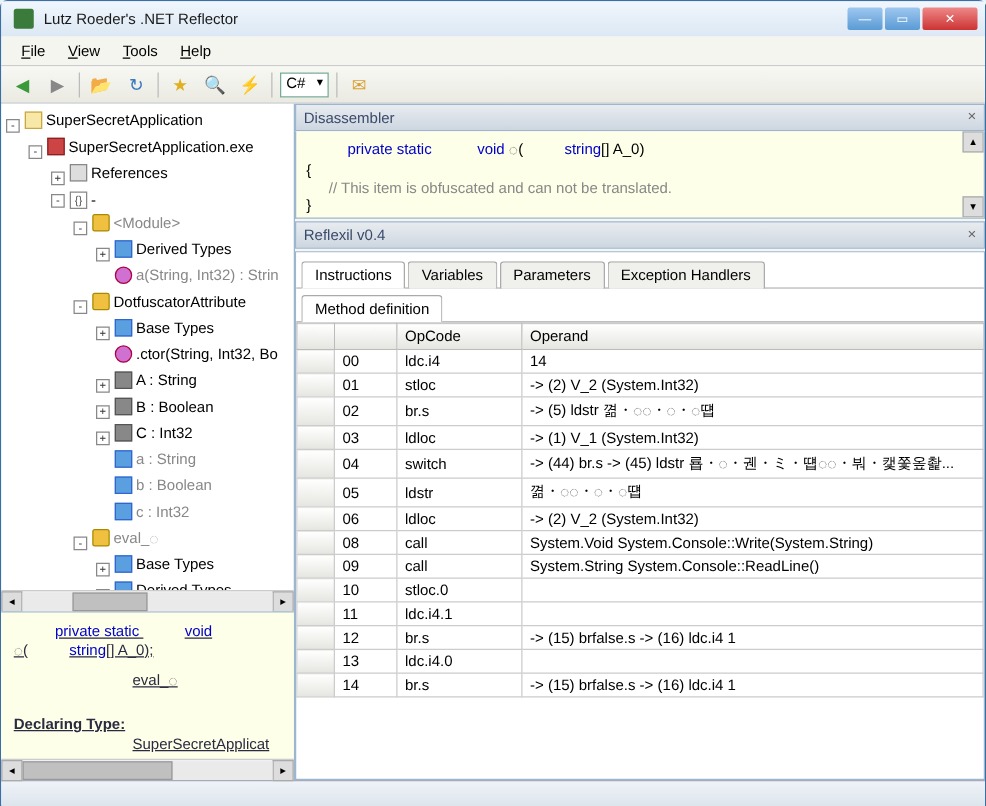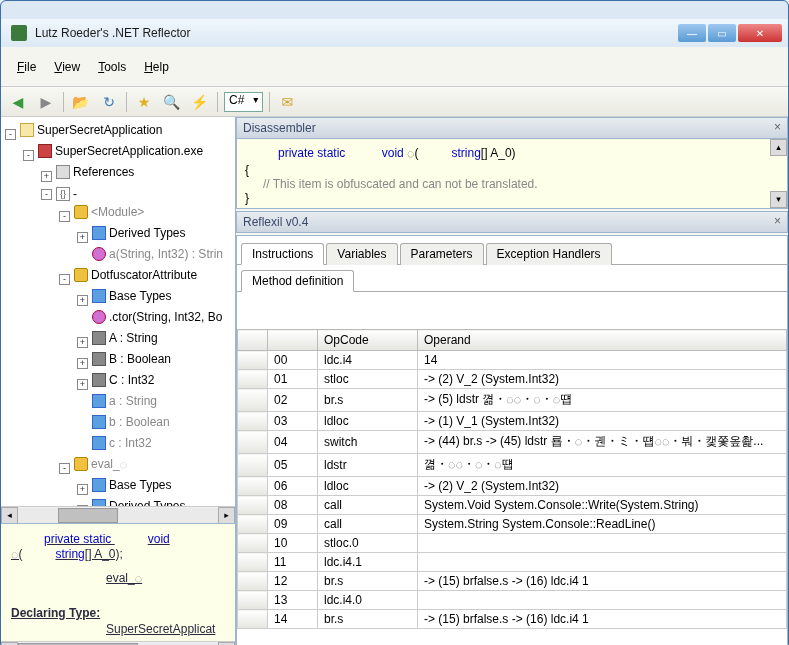--- a/index.html
+++ b/index.html
@@ -1,30 +1,30 @@
 <!DOCTYPE html>
 <html><head>
 <meta charset="utf-8">
 <style>
 * { margin: 0; padding: 0; box-sizing: border-box; font-family: "Segoe UI", Tahoma, sans-serif; font-size: 12px; }
 body { background: #e8f0f8; width: 789px; height: 645px; overflow: hidden; }
 
 
 .window { width: 789px; height: 645px; background: linear-gradient(to bottom, #dce8f4 0%, #e8f0f8 100%); border: 1px solid #3a6ea5; border-radius: 6px 6px 0 0; position: relative; }
-.titlebar { height: 28px; display: flex; align-items: center; padding: 0 4px; background: linear-gradient(to bottom, #f0f6fc, #dce8f4); margin-top: 18px; }
+.titlebar { height: 28px; display: flex; align-items: center; padding: 0 4px; background: linear-gradient(to bottom, #f0f6fc, #dce8f4); }
 .titlebar .app-icon { width: 16px; height: 16px; margin: 0 6px; background: #3a7a3a; border-radius: 2px; }
 .titlebar .title { flex: 1; color: #1a1a1a; padding-left: 2px; }
 .win-btns { display: flex; gap: 2px; margin-right: 2px; }
 .win-btn { width: 28px; height: 18px; border-radius: 2px; display: flex; align-items: center; justify-content: center; color: #fff; font-size: 10px; cursor: default; }
 .win-btn.min { background: linear-gradient(to bottom, #9ec7f0, #5a9bd4); }
 .win-btn.max { background: linear-gradient(to bottom, #9ec7f0, #5a9bd4); }
 .win-btn.close { width: 44px; background: linear-gradient(to bottom, #e88, #c33); }
 
 
-.menubar { height: 40px; display: flex; align-items: center; padding: 0 8px; gap: 2px; background: #f5f5f0; border-bottom: 1px solid #ccc; }
+.menubar { height: 24px; display: flex; align-items: center; padding: 0 8px; gap: 2px; background: #f5f5f0; border-bottom: 1px solid #ccc; }
 .menu-item { padding: 2px 8px; cursor: default; }
 .menu-item u { text-decoration: underline; }
 
 
 .toolbar { height: 30px; display: flex; align-items: center; padding: 0 6px; gap: 6px; background: linear-gradient(to bottom, #f8f8f4, #eaeae2); border-bottom: 1px solid #ccc; }
 .tb-btn { width: 22px; height: 22px; display: flex; align-items: center; justify-content: center; cursor: default; border-radius: 2px; font-size: 14px; }
 .tb-sep { width: 1px; height: 20px; background: #bbb; }
 .tb-combo { height: 20px; border: 1px solid #7a9; background: #fff; padding: 0 18px 0 4px; position: relative; }
 .tb-combo::after { content: "▾"; position: absolute; right: 4px; top: 1px; font-size: 10px; }
 
@@ -68,21 +68,21 @@
 
 .disasm-body { background: #feffe8; border: 1px solid #9db6d0; border-top: none; padding: 6px 8px; font-family: Tahoma, sans-serif; height: 70px; overflow: hidden; }
 .disasm-body .cmt { color: #888; padding-left: 18px; }
 
 .reflexil { flex: 1; display: flex; flex-direction: column; border: 1px solid #9db6d0; margin-top: 2px; background: #fff; }
 .subtab-row { display: flex; background: #fff; border-bottom: 1px solid #aaa; padding: 4px 4px 0 4px; }
 .subtab { padding: 3px 10px; border: 1px solid #aaa; border-bottom: none; background: #f0f0ec; margin-right: 2px; border-radius: 3px 3px 0 0; cursor: default; position: relative; top: 1px; }
 .subtab.active { background: #fff; border-bottom: 1px solid #fff; }
 .subtab-row.inner { padding-top: 6px; }
 
-.grid-wrap { flex: 1; overflow: auto; position: relative; margin-top: 37px; }
+.grid-wrap { flex: 1; overflow: auto; position: relative; }
 table.grid { width: 100%; border-collapse: collapse; }
 .grid th { background: linear-gradient(to bottom, #fff, #e5e5e0); border: 1px solid #bbb; padding: 3px 6px; text-align: left; font-weight: normal; position: sticky; top: 0; }
 .grid th:first-child { width: 30px; }
 .grid td { border: 1px solid #ccc; padding: 2px 6px; background: #fff; white-space: nowrap; overflow: hidden; }
 .grid td.rowhdr { background: linear-gradient(to bottom, #fff, #e5e5e0); text-align: center; width: 30px; }
 .grid td.idx { width: 40px; }
 
 
 .statusbar { height: 22px; background: linear-gradient(to bottom, #eef3f8, #dce4ec); border-top: 1px solid #aab; }
 

